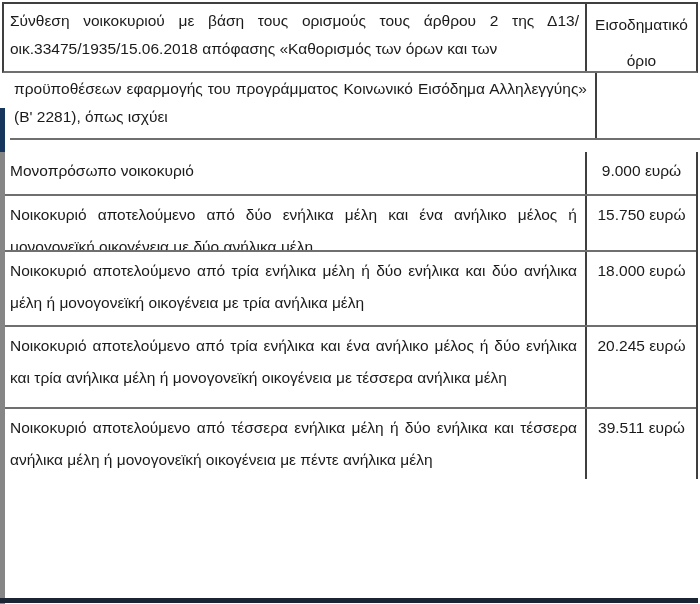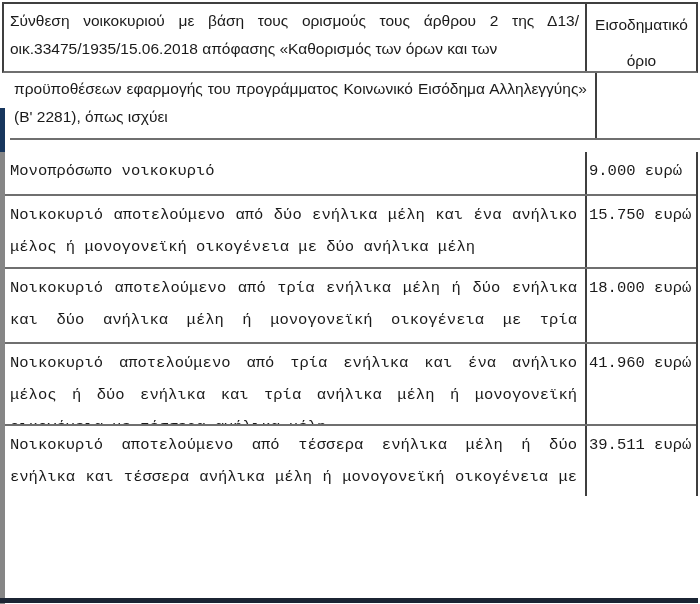--- a/index.html
+++ b/index.html
@@ -83,44 +83,43 @@
     top: 152px;
     width: 693px;
     box-sizing: border-box;
     border-right: 2px solid #3f3f3f;
     background: #ffffff;
   }
   .data-row {
     display: flex;
     box-sizing: border-box;
     border-bottom: 2px solid #6f6f6f;
-    font-family: Liberation Mono, monospace;
   }
   .data-row:last-child { border-bottom: none; }
   .data-row .cell-household {
     width: 580px;
     box-sizing: border-box;
     padding: 3px 8px 0 5px;
     line-height: 32px;
     text-align: justify;
     overflow: hidden;
   }
   .data-row .cell-limit {
     flex: 1;
     box-sizing: border-box;
     border-left: 2px solid #3f3f3f;
     padding: 3px 2px 0 2px;
     line-height: 32px;
-    text-align: left;
+    text-align: center;
     overflow: hidden;
     white-space: nowrap;
   }
   .row-h-1 { height: 44px; }
   .row-h-2 { height: 76px; }
-  .row-h-3 { height: 73px; }
+  .row-h-3 { height: 56px; }
   .row-h-4 { height: 75px; }
   .row-h-5 { height: 82px; }
   .row-h-6 { height: 70px; }
 
   
   .left-navy-bar {
     position: absolute;
     left: 0;
     top: 108px;
     width: 5px;
@@ -172,21 +171,21 @@
       <div class="cell-limit">15.750 ευρώ</div>
     </div>
 
     <div class="data-row row-h-4">
       <div class="cell-household">Νοικοκυριό αποτελούμενο από τρία ενήλικα μέλη ή δύο ενήλικα και δύο ανήλικα μέλη ή μονογονεϊκή οικογένεια με τρία ανήλικα μέλη</div>
       <div class="cell-limit">18.000 ευρώ</div>
     </div>
 
     <div class="data-row row-h-5">
       <div class="cell-household">Νοικοκυριό αποτελούμενο από τρία ενήλικα και ένα ανήλικο μέλος ή δύο ενήλικα και τρία ανήλικα μέλη ή μονογονεϊκή οικογένεια με τέσσερα ανήλικα μέλη</div>
-      <div class="cell-limit">41.960 ευρώ</div>
+      <div class="cell-limit">20.245 ευρώ</div>
     </div>
 
     <div class="data-row row-h-6">
       <div class="cell-household">Νοικοκυριό αποτελούμενο από τέσσερα ενήλικα μέλη ή δύο ενήλικα και τέσσερα ανήλικα μέλη ή μονογονεϊκή οικογένεια με πέντε ανήλικα μέλη</div>
       <div class="cell-limit">39.511 ευρώ</div>
     </div>
 
   </div>
 
   <div class="left-navy-bar"></div>

